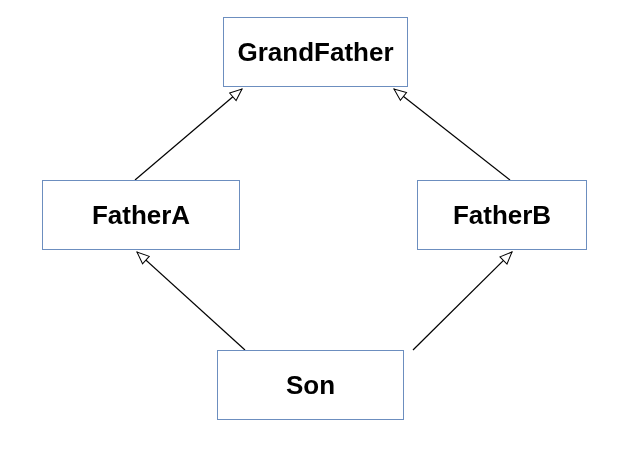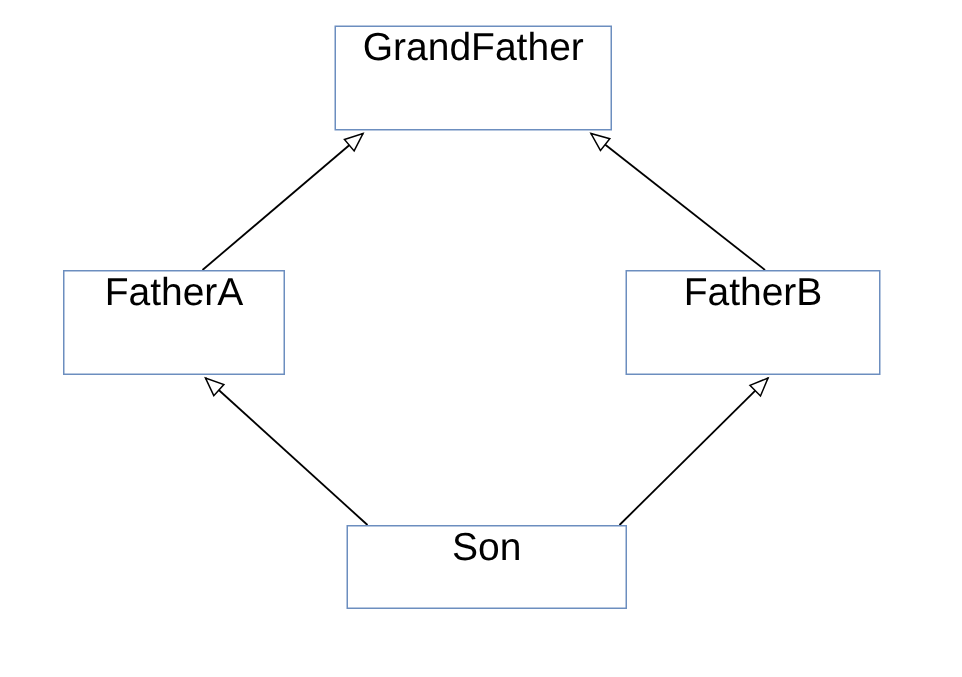--- a/index.html
+++ b/index.html
@@ -28,32 +28,34 @@
     top: 0;
     width: 641px;
     height: 451px;
   }
   .node {
     position: absolute;
     box-sizing: border-box;
     background: var(--node-fill);
     border: 1.5px solid var(--node-border);
     display: flex;
+    align-items: center;
     justify-content: center;
+    font-weight: bold;
   }
   .node-label {
     font-size: 26px;
     color: var(--text-color);
     white-space: nowrap;
     line-height: 1;
   }
   .node-grandfather { left: 223px; top: 17px;  width: 185px; height: 70px; }
-  .node-fathera     { left: 42px;  top: 180px; width: 148px; height: 70px; }
+  .node-fathera     { left: 42px;  top: 180px; width: 198px; height: 70px; }
   .node-fatherb     { left: 417px; top: 180px; width: 170px; height: 70px; }
-  .node-son         { left: 231px; top: 350px; width: 187px; height: 56px; }
+  .node-son         { left: 217px; top: 350px; width: 187px; height: 70px; }
   .edge {
     stroke: var(--edge-line);
     stroke-width: 1.2;
     fill: none;
   }
 </style>
 </head>
 <body>
 
 <div class="canvas">

